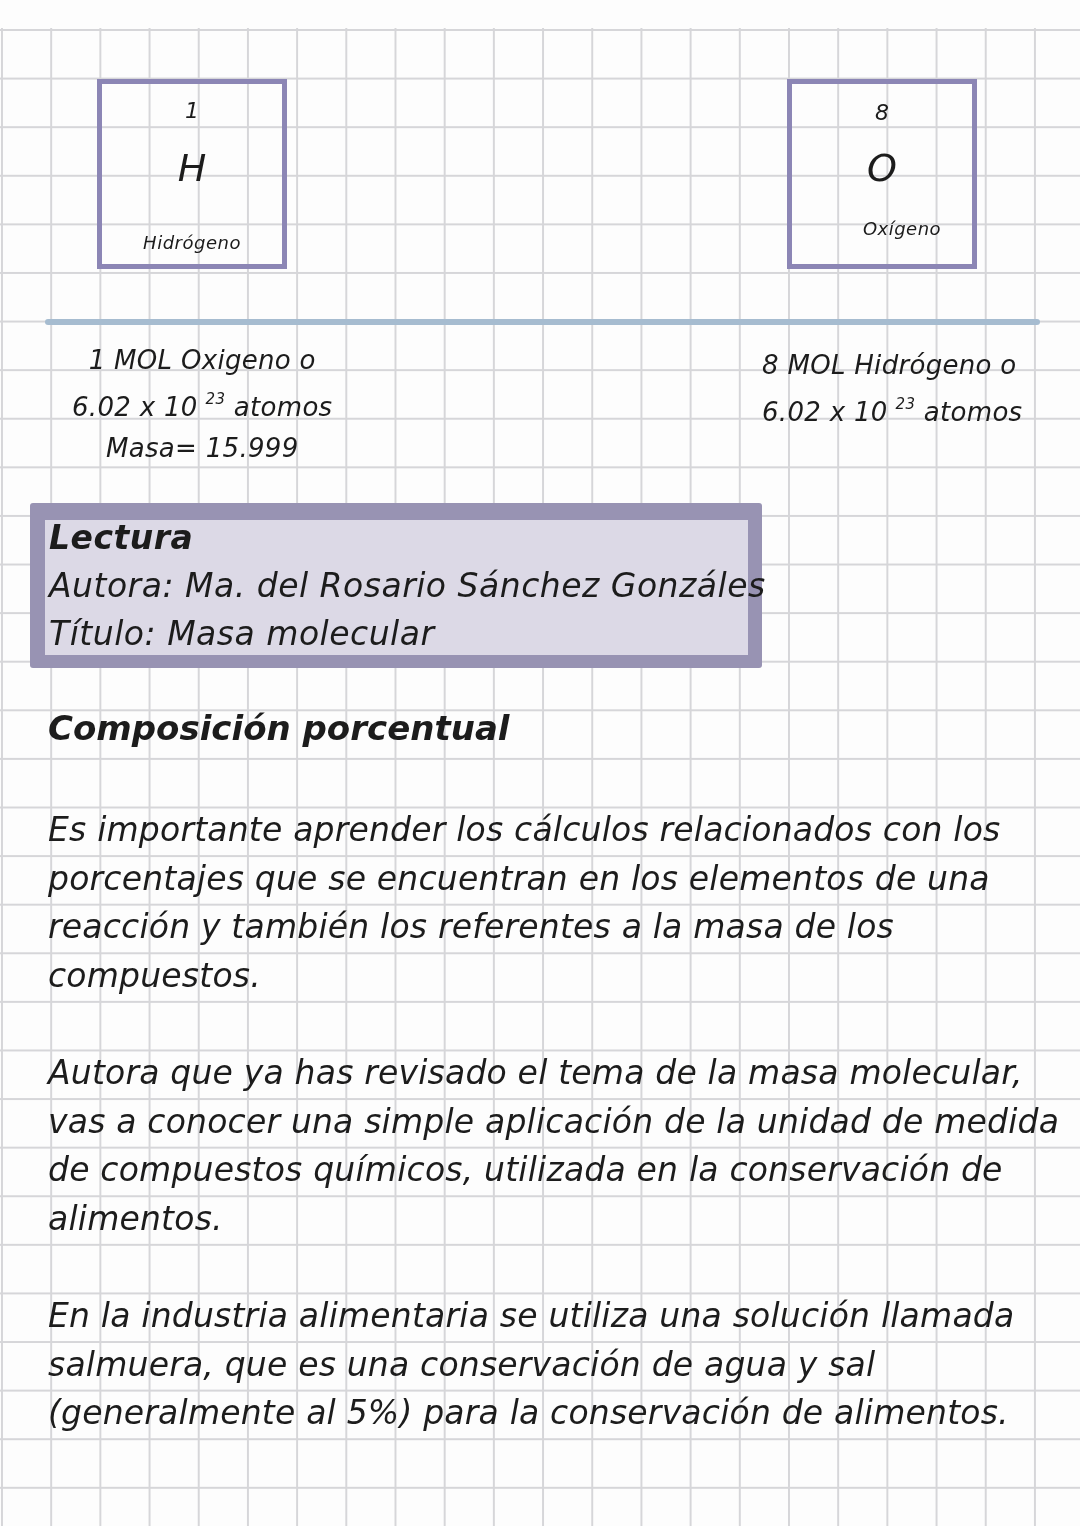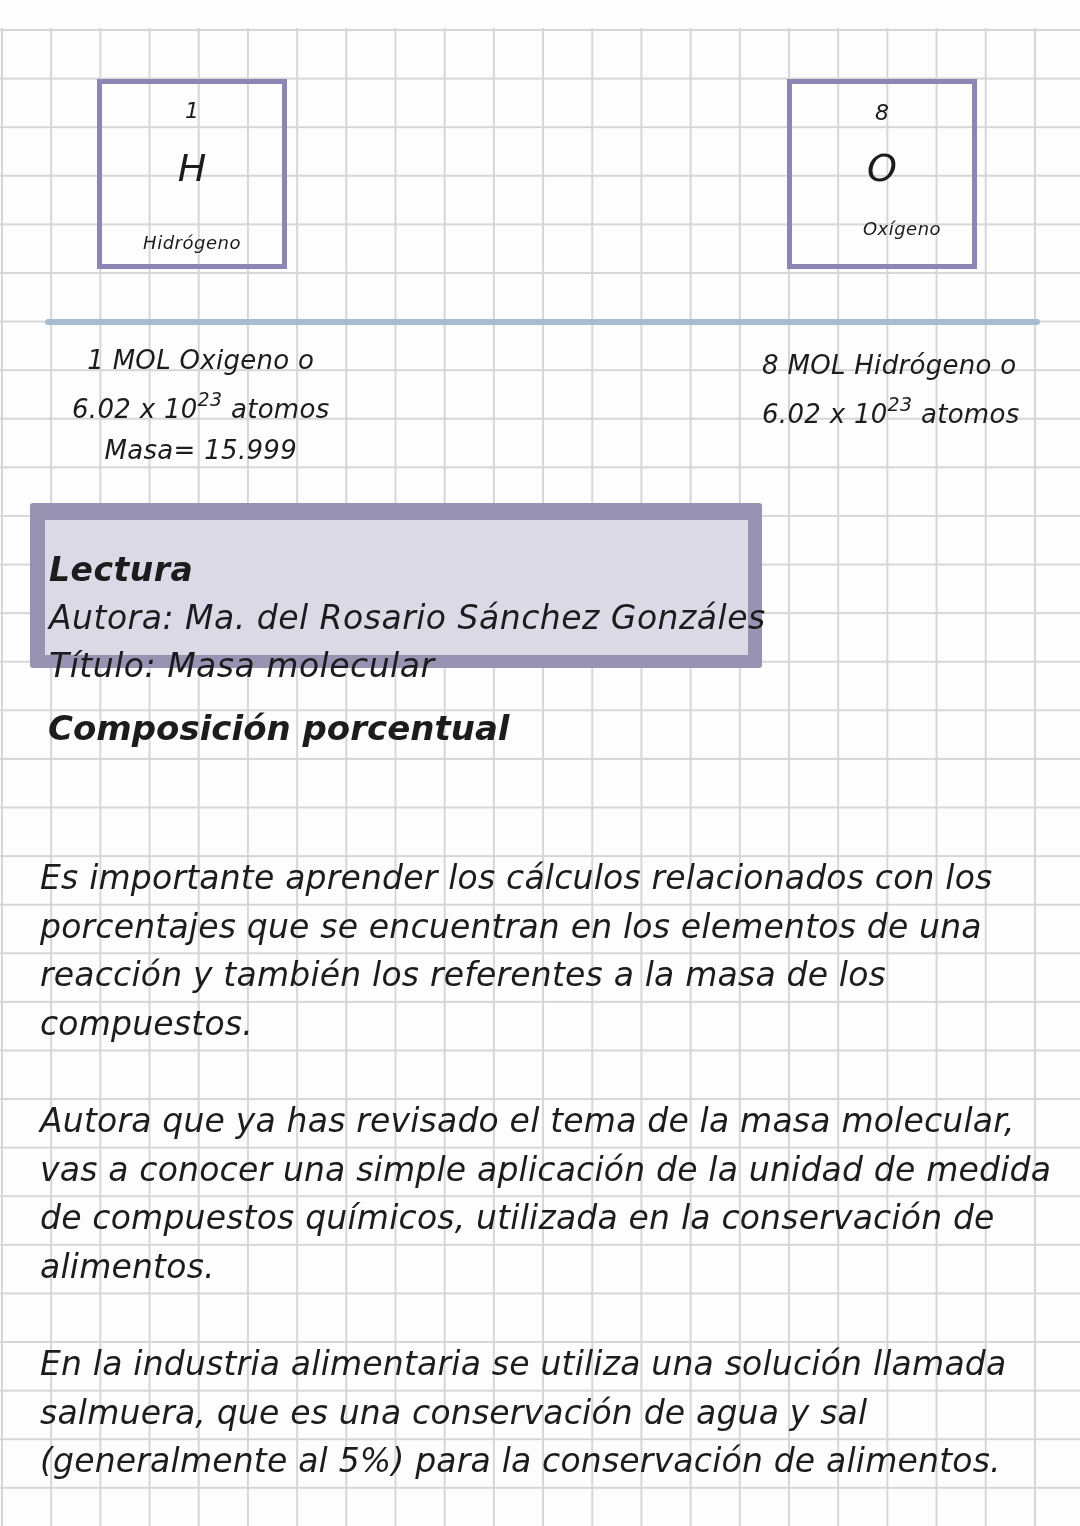--- a/index.html
+++ b/index.html
@@ -26,40 +26,40 @@
   .el-symbol { position: absolute; left: 0; right: 0; font-size: 38px; }
   .el-name { position: absolute; left: 0; right: 0; font-size: 18px; letter-spacing: 0.5px; }
   .divider {
     position: absolute; left: 45px; top: 319px; width: 995px; height: 6px;
     background: #a6bcd0; border-radius: 3px;
   }
   .note {
     position: absolute; font-style: italic; font-size: 26px; line-height: 41px;
     letter-spacing: 0.3px;
   }
-  .note sup { font-size: 19px; position: relative; top: -2px; }
+  .note sup { font-size: 15px; position: relative; top: -2px; padding-left: 8px; }
   .reading-box {
     position: absolute; left: 30px; top: 503px; width: 732px; height: 165px;
     background: #9893b3; border-radius: 3px;
   }
   .reading-inner {
     position: absolute; left: 15px; top: 17px; width: 703px; height: 135px;
     background: #dcd9e6;
   }
   .reading-line {
     position: absolute; left: 49px; font-style: italic; font-size: 33px;
-    letter-spacing: 0.5px; white-space: nowrap; margin-top: 32px;
+    letter-spacing: 0.5px; white-space: nowrap;
   }
   .heading {
     position: absolute; left: 48px; top: 708px; font-size: 34px; font-weight: bold;
     font-style: italic; white-space: nowrap;
   }
   .para {
-    position: absolute; left: 40px; width: 1010px; font-style: italic; font-size: 33px;
-    line-height: 48.6px; letter-spacing: 0.2px; margin-top: 48px;
+    position: absolute; left: 48px; width: 1010px; font-style: italic; font-size: 33px;
+    line-height: 48.6px; letter-spacing: 0.2px;
   }
   .para .line { display: block; white-space: nowrap; }
 </style>
 </head>
 <body>
 
 <div class="topband"></div>
 
 <div class="element-card" style="left:97px; top:79px;">
   <div class="el-number" style="top:14px;">1</div>

